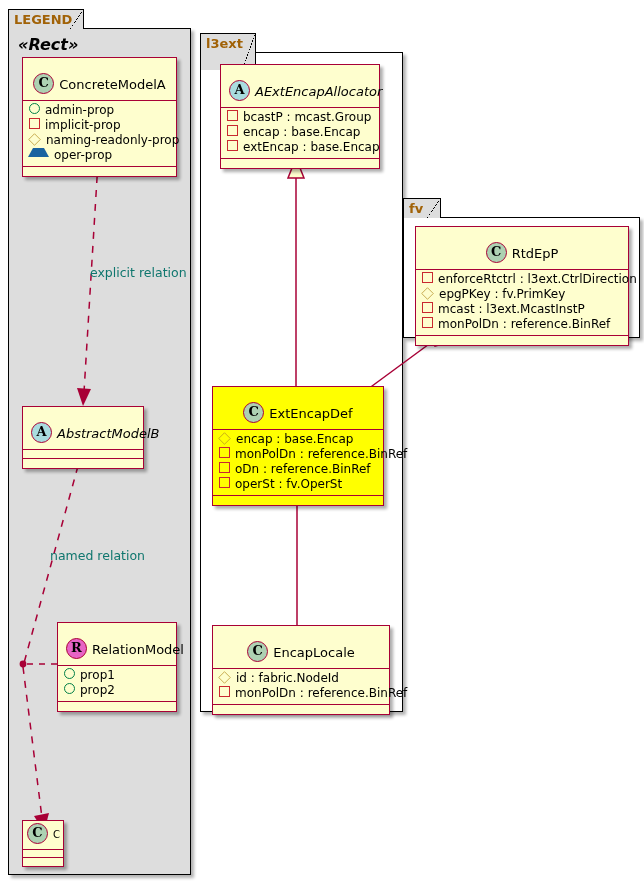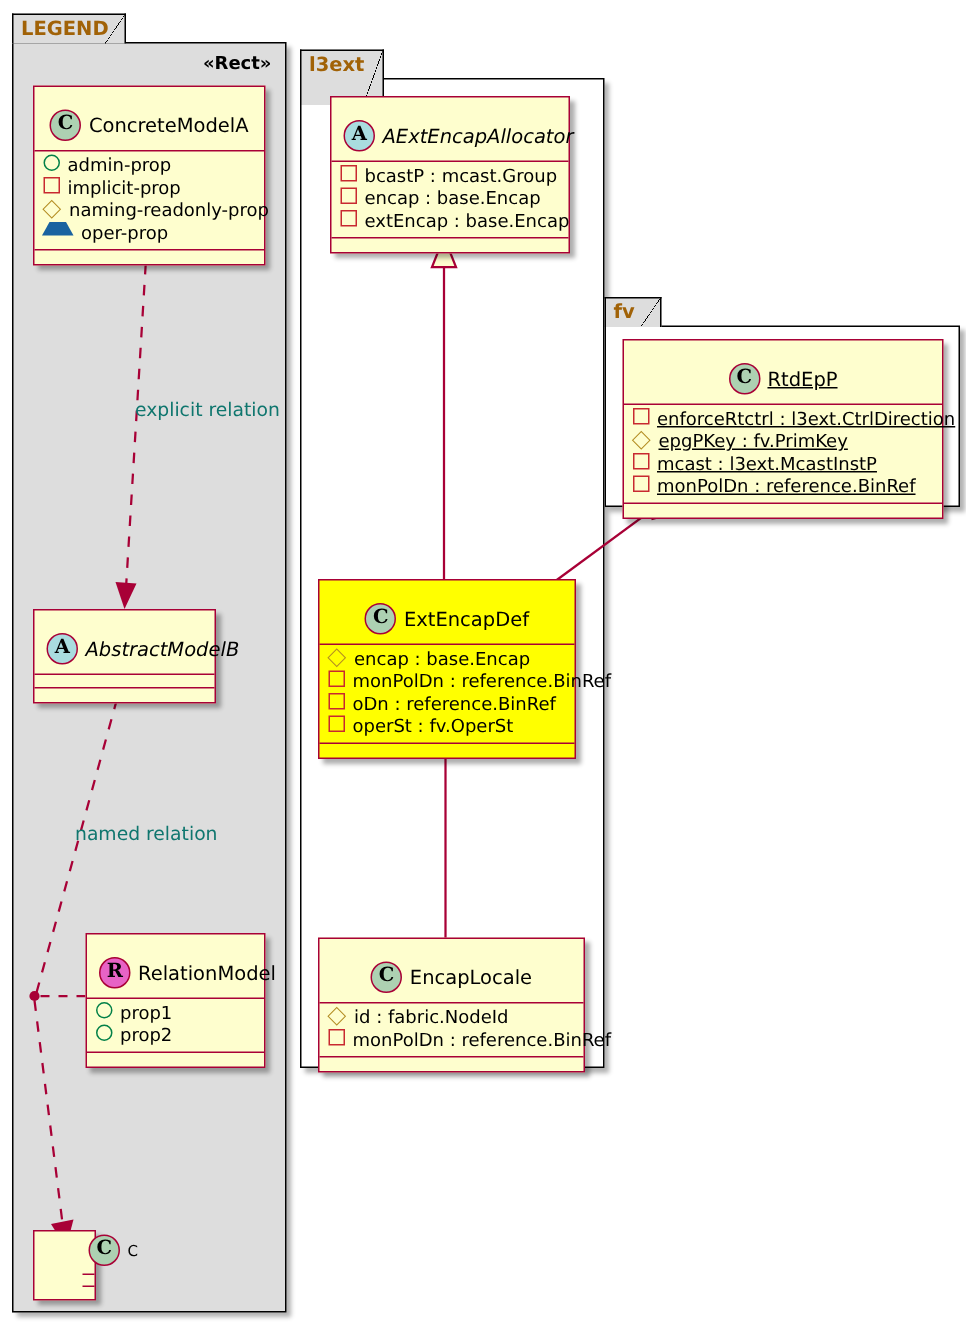--- a/index.html
+++ b/index.html
@@ -85,22 +85,22 @@
     border:1.6px solid #B38D22;transform:rotate(45deg) scale(.68);
   }
   .mk.tri{
     width:0;height:0;flex-basis:11px;margin-left:0px;
     border-left:5.5px solid transparent;border-right:5.5px solid transparent;
     border-bottom:9px solid #1963A0;
   }
 
   
   .stereo{
-    position:absolute;text-align:right;font-weight:bold;
-    font-size:12px;color:#000;z-index:4;
+    position:absolute;text-align:left;font-style:italic;font-weight:bold;
+    font-size:16px;color:#000;z-index:4;
   }
 
   
   .lines{position:absolute;left:0;top:0;width:644px;height:889px;z-index:4;pointer-events:none;}
   .edge-label{position:absolute;font-size:12.5px;color:#0f766e;z-index:6;white-space:nowrap;}
 </style>
 </head>
 <body>
 
 <svg class="lines" viewBox="0 0 644 889" width="644" height="889">
@@ -186,21 +186,21 @@
       <span class="lbl">prop1</span>
     </div>
     <div class="attr">
       <span class="mk circle"></span>
       <span class="lbl">prop2</span>
     </div>
   </div>
   <div class="cls-foot"></div>
 </div>
 
-<div class="cls" style="left:22px;top:820px;width:42px;padding-left:32px;">
+<div class="cls" style="left:22px;top:820px;width:42px;">
   <div class="cls-head" style="padding:3px 4px 4px 4px;text-align:left;">
     <span class="badge c">C</span><span class="nm" style="font-size:10px;">C</span>
   </div>
   <div class="cls-body" style="height:8px;padding:0;"></div>
   <div class="cls-foot" style="height:8px;"></div>
 </div>
 
 <div class="edge-label" style="left:90px;top:265px;">explicit relation</div>
 <div class="edge-label" style="left:50px;top:548px;">named relation</div>
 
@@ -274,21 +274,21 @@
   <div class="cls-foot"></div>
 </div>
 
 <div class="pkg pkg-plain">
   <div class="pkg-tab" style="left:403px;top:198px;width:38px;height:20px;">
     <span>fv</span>
   </div>
   <div class="pkg-body" style="left:403px;top:217px;width:237px;height:121px;"></div>
 </div>
 
-<div class="cls" style="left:415px;top:226px;width:214px;text-decoration:underline;">
+<div class="cls" style="left:415px;top:226px;width:214px;">
   <div class="cls-head">
     <span class="badge c">C</span><span class="nm">RtdEpP</span>
   </div>
   <div class="cls-body">
     <div class="attr">
       <span class="mk square"></span>
       <span class="lbl">enforceRtctrl : l3ext.CtrlDirection</span>
     </div>
     <div class="attr">
       <span class="mk diamond"></span>

